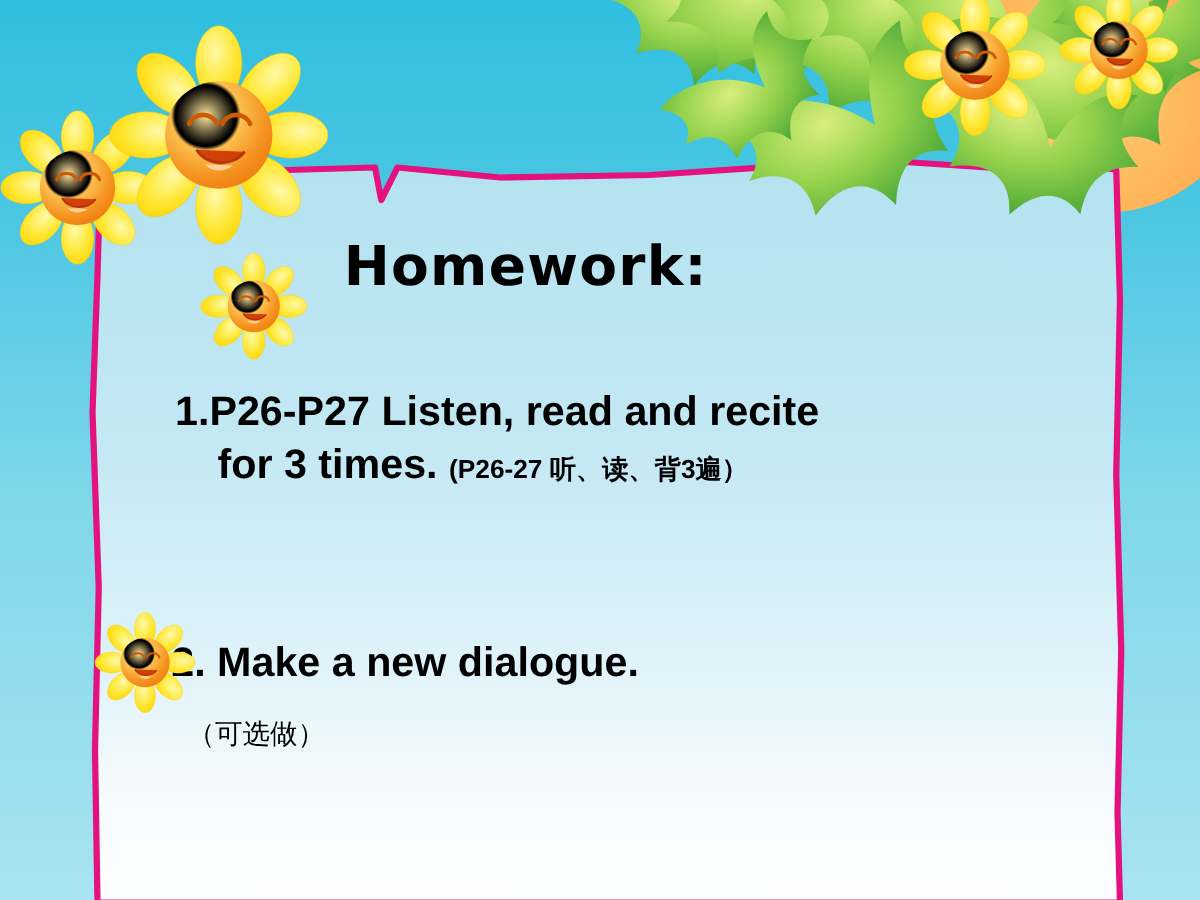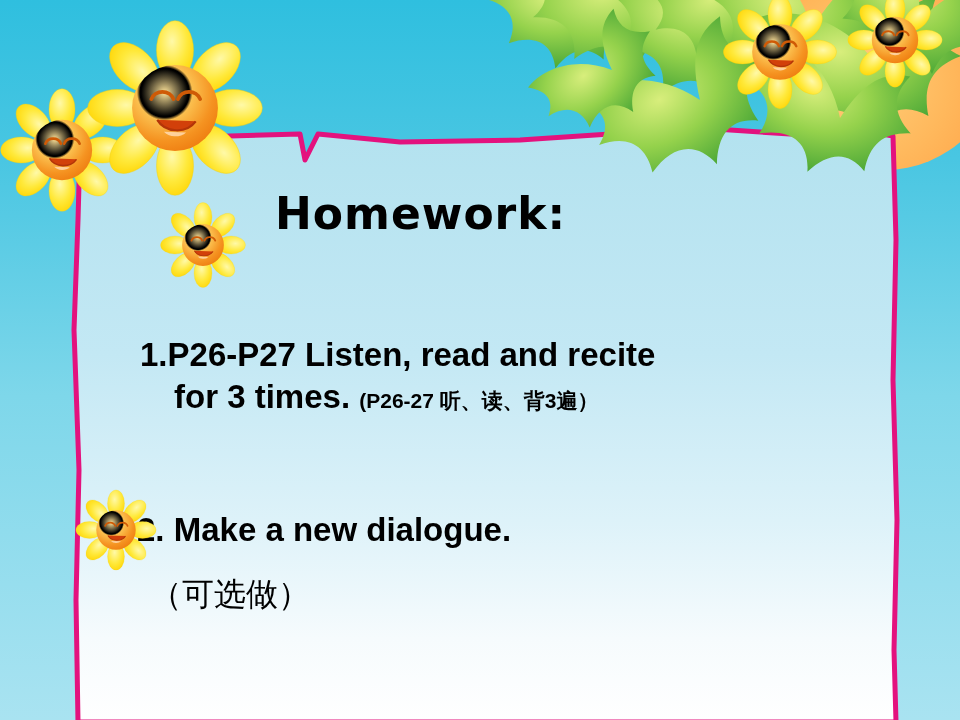--- a/index.html
+++ b/index.html
@@ -21,35 +21,35 @@
   .panel-wrap{position:absolute;left:0;top:0;width:960px;height:720px;}
   .panel-wrap svg{display:block;}
   
   .title{
     position:absolute;left:275px;top:192px;
     font-family:"DejaVu Sans",sans-serif;
     font-size:44px;font-weight:700;letter-spacing:1px;color:#000;
     white-space:nowrap;line-height:1;
   }
   .item1{
-    position:absolute;left:140px;top:334px;width:760px;
+    position:absolute;left:140px;top:308px;width:760px;
     font-family:"Liberation Sans",sans-serif;
     font-size:33px;font-weight:700;color:#000;line-height:1.28;
   }
   .item1 .l2{display:block;padding-left:34px;}
   .note-cn{font-size:21px;font-weight:700;}
   .item2{
     position:absolute;left:137px;top:513px;
     font-family:"Liberation Sans",sans-serif;
     font-size:33px;font-weight:700;color:#000;white-space:nowrap;line-height:1;
   }
   .item2b{
     position:absolute;left:150px;top:578px;
-    font-family:Liberation Sans, sans-serif;
-    font-size:32px;font-weight:400;color:#000;white-space:nowrap;line-height:1;
+    font-family:Liberation Mono, monospace;
+    font-size:22px;font-weight:400;color:#000;white-space:nowrap;line-height:1;
   }
   
   .deco{position:absolute;left:0;top:0;width:960px;height:720px;pointer-events:none;}
 </style>
 </head>
 <body>
 
 <div id="slide">
 
   <div class="sun-glow"></div>

